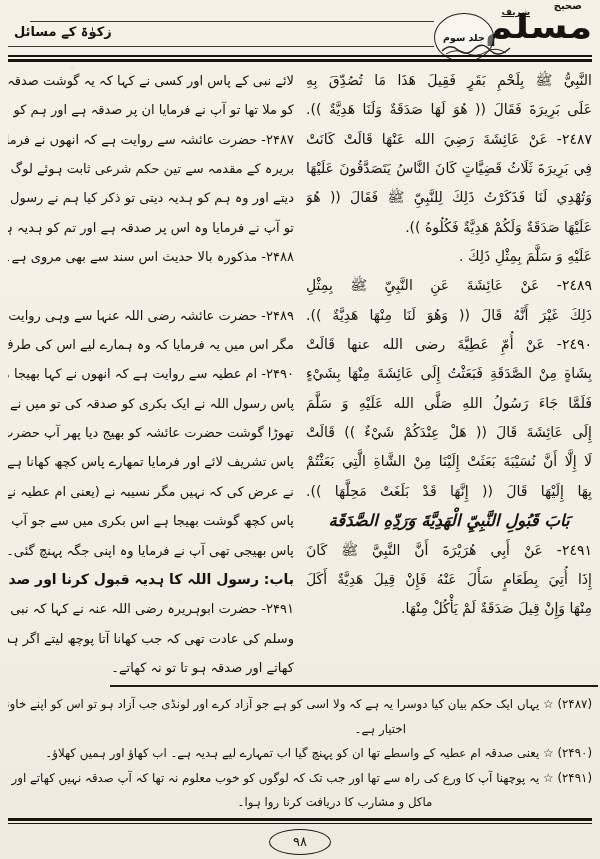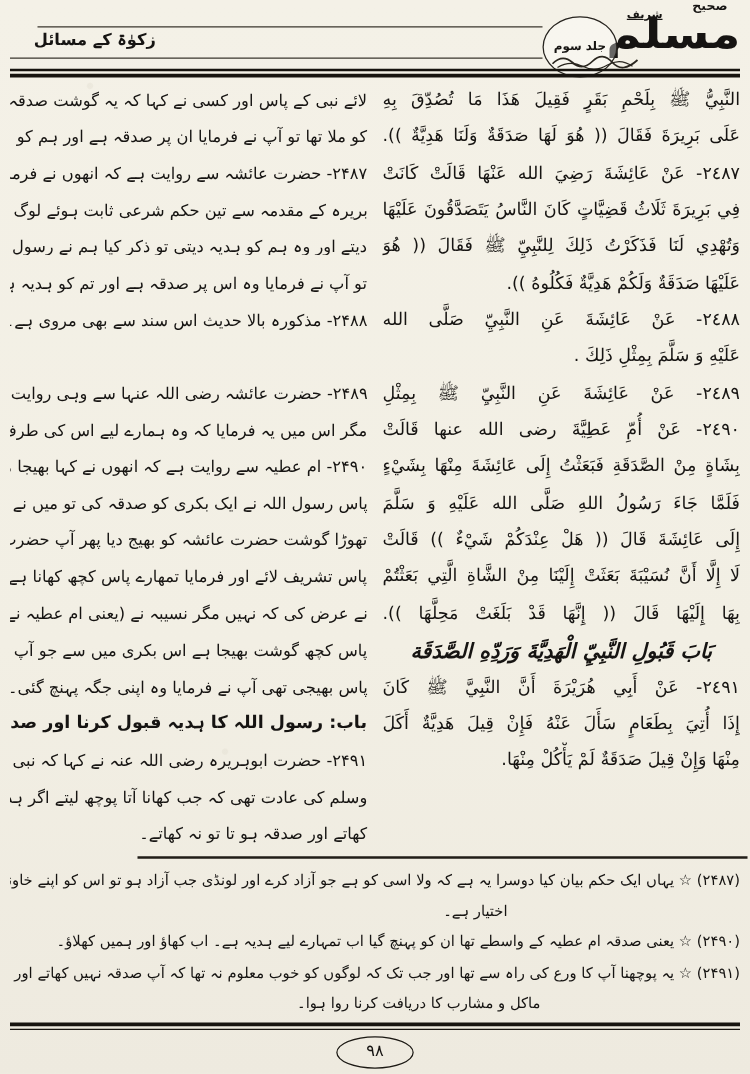--- a/index.html
+++ b/index.html
@@ -19,21 +19,20 @@
       linear-gradient(180deg,#f4f1e7 0%,#f2efe4 60%,#eeeadf 100%);
   }
   
   .header{position:relative;height:62px;}
   .hairline{position:absolute;height:1px;background:#3a362e;}
   .hl-top{left:22px;top:21px;width:404px;}
   .hl-bottom{left:0;top:46px;width:426px;}
   .section-title{
     position:absolute;left:6px;top:24px;font-size:13px;font-weight:bold;
     direction:rtl;
-    margin-left:13px;
   }
   .logo{position:absolute;right:0;top:1px;width:162px;height:54px;}
   .logo-sahih{position:absolute;right:10px;top:-1px;font-size:10px;font-weight:bold;}
   .logo-muslim{position:absolute;right:0;top:6px;font-size:33px;font-weight:bold;transform:scaleX(1.15);transform-origin:right;letter-spacing:2px;}
   .logo-sharif{position:absolute;right:62px;top:6px;font-size:9px;font-weight:bold;text-decoration:underline;}
   .volume-oval{
     position:absolute;left:4px;top:12px;border:1.2px solid #26231e;border-radius:50%;
     padding:18px 8px;font-size:9.5px;font-weight:bold;white-space:nowrap;background:rgba(255,255,255,.35);
   }
   .ornament{position:absolute;left:10px;bottom:-2px;}
@@ -119,23 +118,23 @@
         <div class="tline">وسلم کی عادت تھی کہ جب کھانا آتا پوچھ لیتے اگر ہدیہ ہوتا تو</div>
         <div class="tline right">کھاتے اور صدقہ ہو تا تو نہ کھاتے۔</div>
       </section>
     <section class="col col-arabic">
         <div class="tline">النَّبِيُّ ﷺ بِلَحْمِ بَقَرٍ فَقِيلَ هَذَا مَا تُصُدِّقَ بِهِ</div>
         <div class="tline">عَلَى بَرِيرَةَ فَقَالَ (( هُوَ لَهَا صَدَقَةٌ وَلَنَا هَدِيَّةٌ )).</div>
         <div class="tline">٢٤٨٧- عَنْ عَائِشَةَ رَضِيَ الله عَنْهَا قَالَتْ كَانَتْ</div>
         <div class="tline">فِي بَرِيرَةَ ثَلَاثُ قَضِيَّاتٍ كَانَ النَّاسُ يَتَصَدَّقُونَ عَلَيْهَا</div>
         <div class="tline">وَتُهْدِي لَنَا فَذَكَرْتُ ذَلِكَ لِلنَّبِيِّ ﷺ فَقَالَ (( هُوَ</div>
         <div class="tline right">عَلَيْهَا صَدَقَةٌ وَلَكُمْ هَدِيَّةٌ فَكُلُوهُ )).</div>
-        <div class="tline">٢٤٨٨- عَنْ عَائِشَةَ عَنِ النَّبِيِّ صَلَّى الله</div>
         <div class="tline right">عَلَيْهِ وَ سَلَّمَ بِمِثْلِ ذَلِكَ .</div>
         <div class="tline">٢٤٨٩- عَنْ عَائِشَةَ عَنِ النَّبِيِّ ﷺ بِمِثْلِ</div>
+        <div class="tline">ذَلِكَ غَيْرَ أَنَّهُ قَالَ (( وَهُوَ لَنَا مِنْهَا هَدِيَّةٌ )).</div>
         <div class="tline">٢٤٩٠- عَنْ أُمِّ عَطِيَّةَ رضی الله عنها قَالَتْ</div>
         <div class="tline">بِشَاةٍ مِنْ الصَّدَقَةِ فَبَعَثْتُ إِلَى عَائِشَةَ مِنْهَا بِشَيْءٍ</div>
         <div class="tline">فَلَمَّا جَاءَ رَسُولُ اللهِ صَلَّى الله عَلَيْهِ وَ سَلَّمَ</div>
         <div class="tline">إِلَى عَائِشَةَ قَالَ (( هَلْ عِنْدَكُمْ شَيْءٌ )) قَالَتْ</div>
         <div class="tline">لَا إِلَّا أَنَّ نُسَيْبَةَ بَعَثَتْ إِلَيْنَا مِنْ الشَّاةِ الَّتِي بَعَثْتُمْ</div>
         <div class="tline">بِهَا إِلَيْهَا قَالَ (( إِنَّهَا قَدْ بَلَغَتْ مَحِلَّهَا )).</div>
         <div class="tline heading">بَابَ قَبُولِ النَّبِيِّ الْهَدِيَّةَ وَرَدِّهِ الصَّدَقَة</div>
         <div class="tline">٢٤٩١- عَنْ أَبِي هُرَيْرَةَ أَنَّ النَّبِيَّ ﷺ كَانَ</div>
         <div class="tline">إِذَا أُتِيَ بِطَعَامٍ سَأَلَ عَنْهُ فَإِنْ قِيلَ هَدِيَّةٌ أَكَلَ</div>
         <div class="tline right">مِنْهَا وَإِنْ قِيلَ صَدَقَةٌ لَمْ يَأْكُلْ مِنْهَا.</div>

